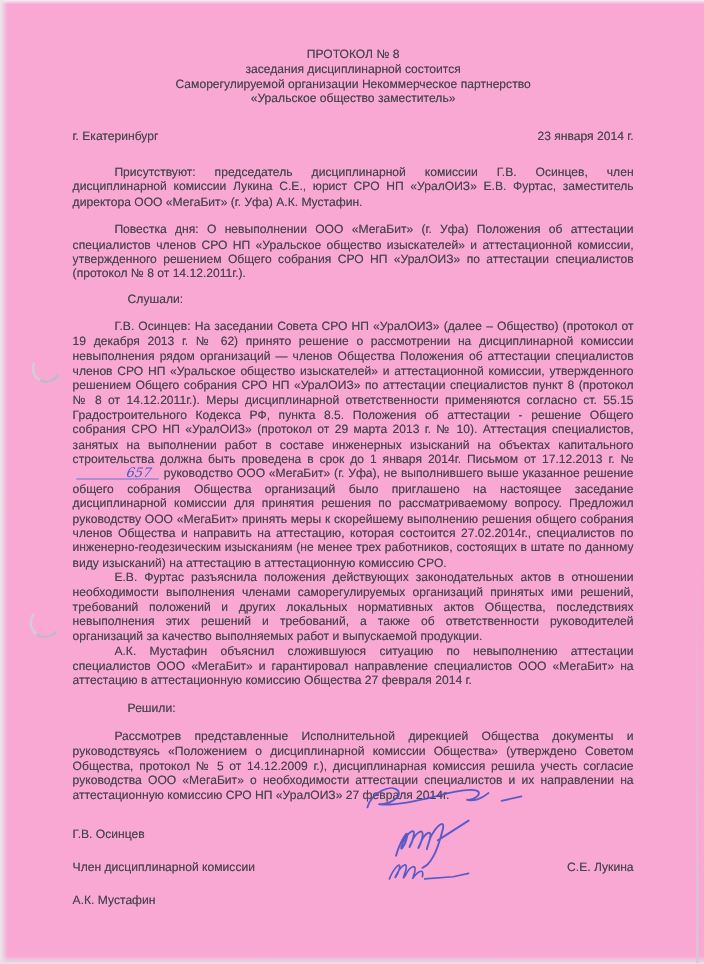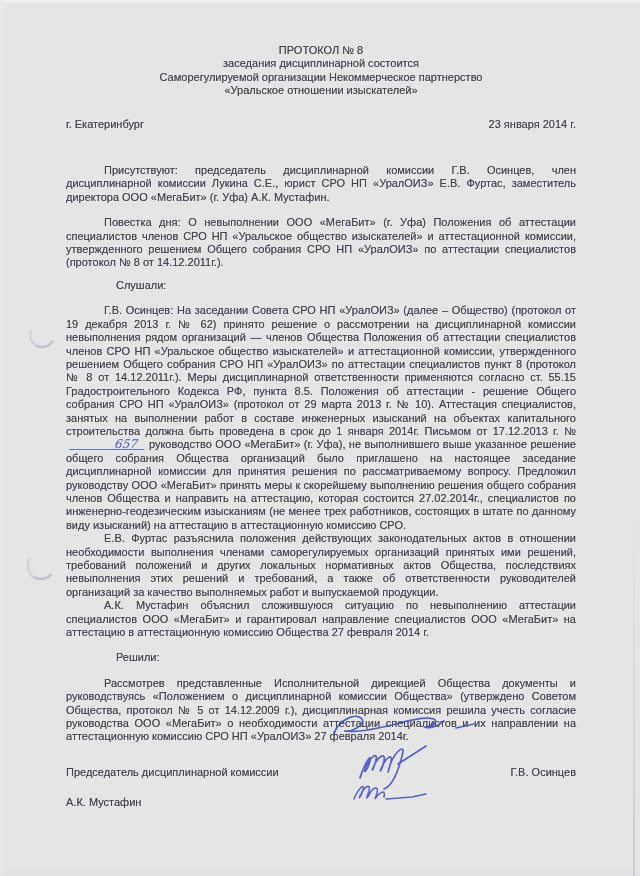--- a/index.html
+++ b/index.html
@@ -1,19 +1,19 @@
 <!DOCTYPE html>
 <html><head>
 <meta charset="utf-8">
 <style>
   html,body{margin:0;padding:0;background:#ffffff;}
   .page{
     position:relative;
     width:640px;height:876px;
-    background:#e5e5e5;
+    background:#f9a8d4;
     overflow:hidden;
     font-family:"Liberation Sans","DejaVu Sans",sans-serif;
     color:#45444d;
   }
   
   .edge-left{position:absolute;left:0;top:0;width:7px;height:100%;
     background:linear-gradient(to right,#e9e9ec,rgba(255,255,255,0));}
   .edge-bottom{position:absolute;left:0;bottom:0;width:100%;height:7px;
     background:linear-gradient(to top,#e2e2e6,rgba(255,255,255,0));}
   .edge-right{position:absolute;right:5px;bottom:0;width:2px;height:42%;
@@ -71,48 +71,51 @@
   <div class="edge-right"></div>
   <div class="hole hole1"></div>
   <div class="hole hole2"></div>
 
   <div class="content">
 
     <div class="hdr">
       <div>ПРОТОКОЛ № 8</div>
       <div>заседания дисциплинарной состоится</div>
       <div>Саморегулируемой организации Некоммерческое партнерство</div>
-      <div>«Уральское отношении изыскателей»</div>
+      <div>«Уральское общество заместитель»</div>
     </div>
 
     <div class="dateline">
       <span>г. Екатеринбург</span>
       <span>23 января 2014  г.</span>
     </div>
 
-    <p class="para sp" style="margin-top:33px">Присутствуют: председатель дисциплинарной комиссии Г.В. Осинцев, член дисциплинарной комиссии Лукина С.Е., юрист СРО НП «УралОИЗ» Е.В. Фуртас, заместитель директора ООО «МегаБит»  (г. Уфа) А.К. Мустафин.</p>
+    <p class="para sp" style="margin-top:20px">Присутствуют: председатель дисциплинарной комиссии Г.В. Осинцев, член дисциплинарной комиссии Лукина С.Е., юрист СРО НП «УралОИЗ» Е.В. Фуртас, заместитель директора ООО «МегаБит»  (г. Уфа) А.К. Мустафин.</p>
 
     <p class="para sp">Повестка дня: О невыполнении ООО «МегаБит»  (г. Уфа) Положения об аттестации специалистов членов СРО НП «Уральское общество изыскателей» и аттестационной комиссии, утвержденного  решением Общего собрания  СРО НП «УралОИЗ» по аттестации специалистов (протокол № 8 от 14.12.2011г.).</p>
 
     <p class="label-line sp" style="margin-top:9px">Слушали:</p>
 
     <p class="para"><span>Г.В. Осинцев: На заседании Совета СРО НП «УралОИЗ» (далее – Общество) (протокол от 19 декабря 2013 г. № 62) принято решение о рассмотрении на дисциплинарной комиссии невыполнения рядом организаций — членов Общества Положения об аттестации специалистов членов СРО НП «Уральское общество изыскателей» и аттестационной комиссии, утвержденного  решением Общего собрания  СРО НП «УралОИЗ» по аттестации специалистов пункт 8 (протокол № 8 от 14.12.2011г.). Меры дисциплинарной ответственности применяются согласно ст. 55.15 Градостроительного Кодекса РФ, пункта 8.5. Положения об аттестации - решение Общего собрания СРО НП «УралОИЗ»  (протокол от 29 марта 2013 г. № 10). Аттестация специалистов, занятых на выполнении работ в составе инженерных изысканий на объектах капитального строительства должна быть проведена в срок до 1 января 2014г. Письмом от 17.12.2013 г. №</span><span class="handwritten">657</span><span>руководство ООО «МегаБит» (г. Уфа),  не выполнившего выше указанное решение общего собрания Общества организаций было приглашено на настоящее заседание дисциплинарной комиссии для принятия решения по рассматриваемому вопросу. Предложил руководству ООО «МегаБит» принять меры к скорейшему выполнению решения общего собрания членов Общества и направить на аттестацию, которая состоится 27.02.2014г.,  специалистов по инженерно-геодезическим изысканиям (не менее трех работников, состоящих в штате по данному виду изысканий) на аттестацию в аттестационную комиссию СРО.</span></p>
 
     <p class="para">Е.В.  Фуртас  разъяснила  положения  действующих  законодательных  актов  в отношении необходимости выполнения членами  саморегулируемых организаций принятых ими решений, требований положений и других локальных нормативных актов Общества, последствиях невыполнения этих решений и требований, а также об  ответственности руководителей организаций за качество выполняемых работ и выпускаемой продукции.</p>
 
     <p class="para">А.К. Мустафин объяснил сложившуюся ситуацию по невыполнению аттестации специалистов ООО «МегаБит» и гарантировал направление специалистов ООО «МегаБит» на аттестацию в аттестационную комиссию Общества 27 февраля 2014 г.</p>
 
     <p class="label-line sp">Решили:</p>
 
     <p class="para">Рассмотрев представленные Исполнительной дирекцией Общества документы и руководствуясь «Положением о дисциплинарной комиссии Общества» (утверждено Советом Общества, протокол № 5 от 14.12.2009 г.), дисциплинарная комиссия решила учесть согласие руководства ООО «МегаБит» о необходимости аттестации специалистов  и их направлении на аттестационную комиссию  СРО НП «УралОИЗ» 27 февраля 2014г.</p>
 
     <div class="sig-block">
       <div class="sig-row">
-        <span class="sig-label">Председатель дисциплинарной комиссии</span>
         <span class="sig-name">Г.В. Осинцев</span>
+      </div>
+      <div class="sig-row">
+        <span class="sig-label">Член дисциплинарной комиссии</span>
+        <span class="sig-name">С.Е. Лукина</span>
       </div>
       <div class="sig-row">
         <span class="sig-name">А.К. Мустафин</span>
       </div>
     </div>
 
   </div>
 
   <div class="sig-ink">
     <svg width="250" height="100" viewBox="0 0 250 100" xmlns="http://www.w3.org/2000/svg">

